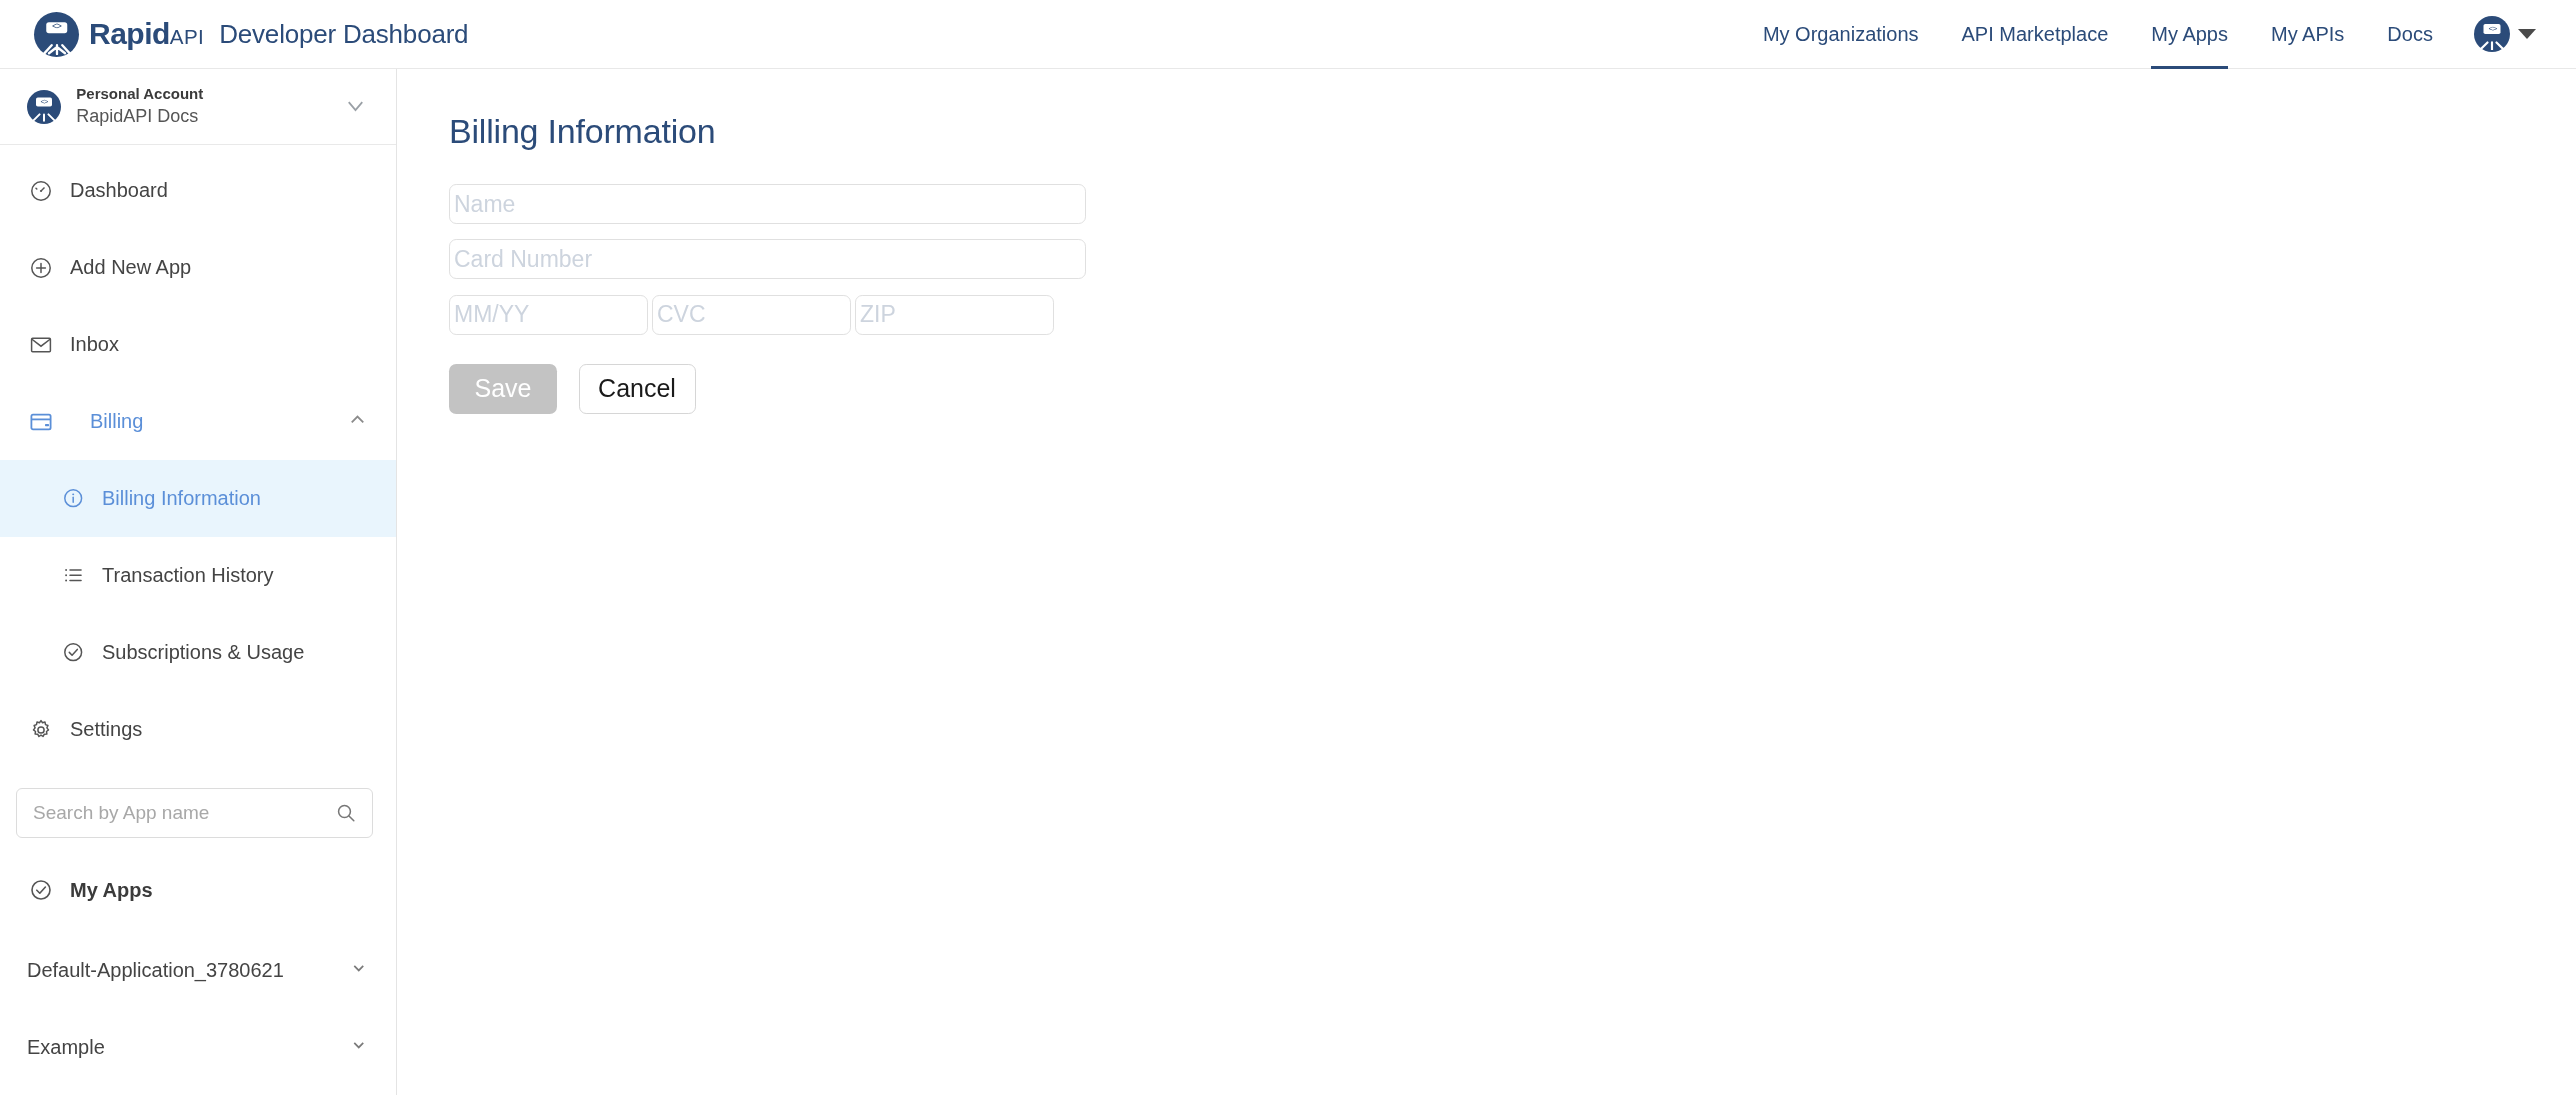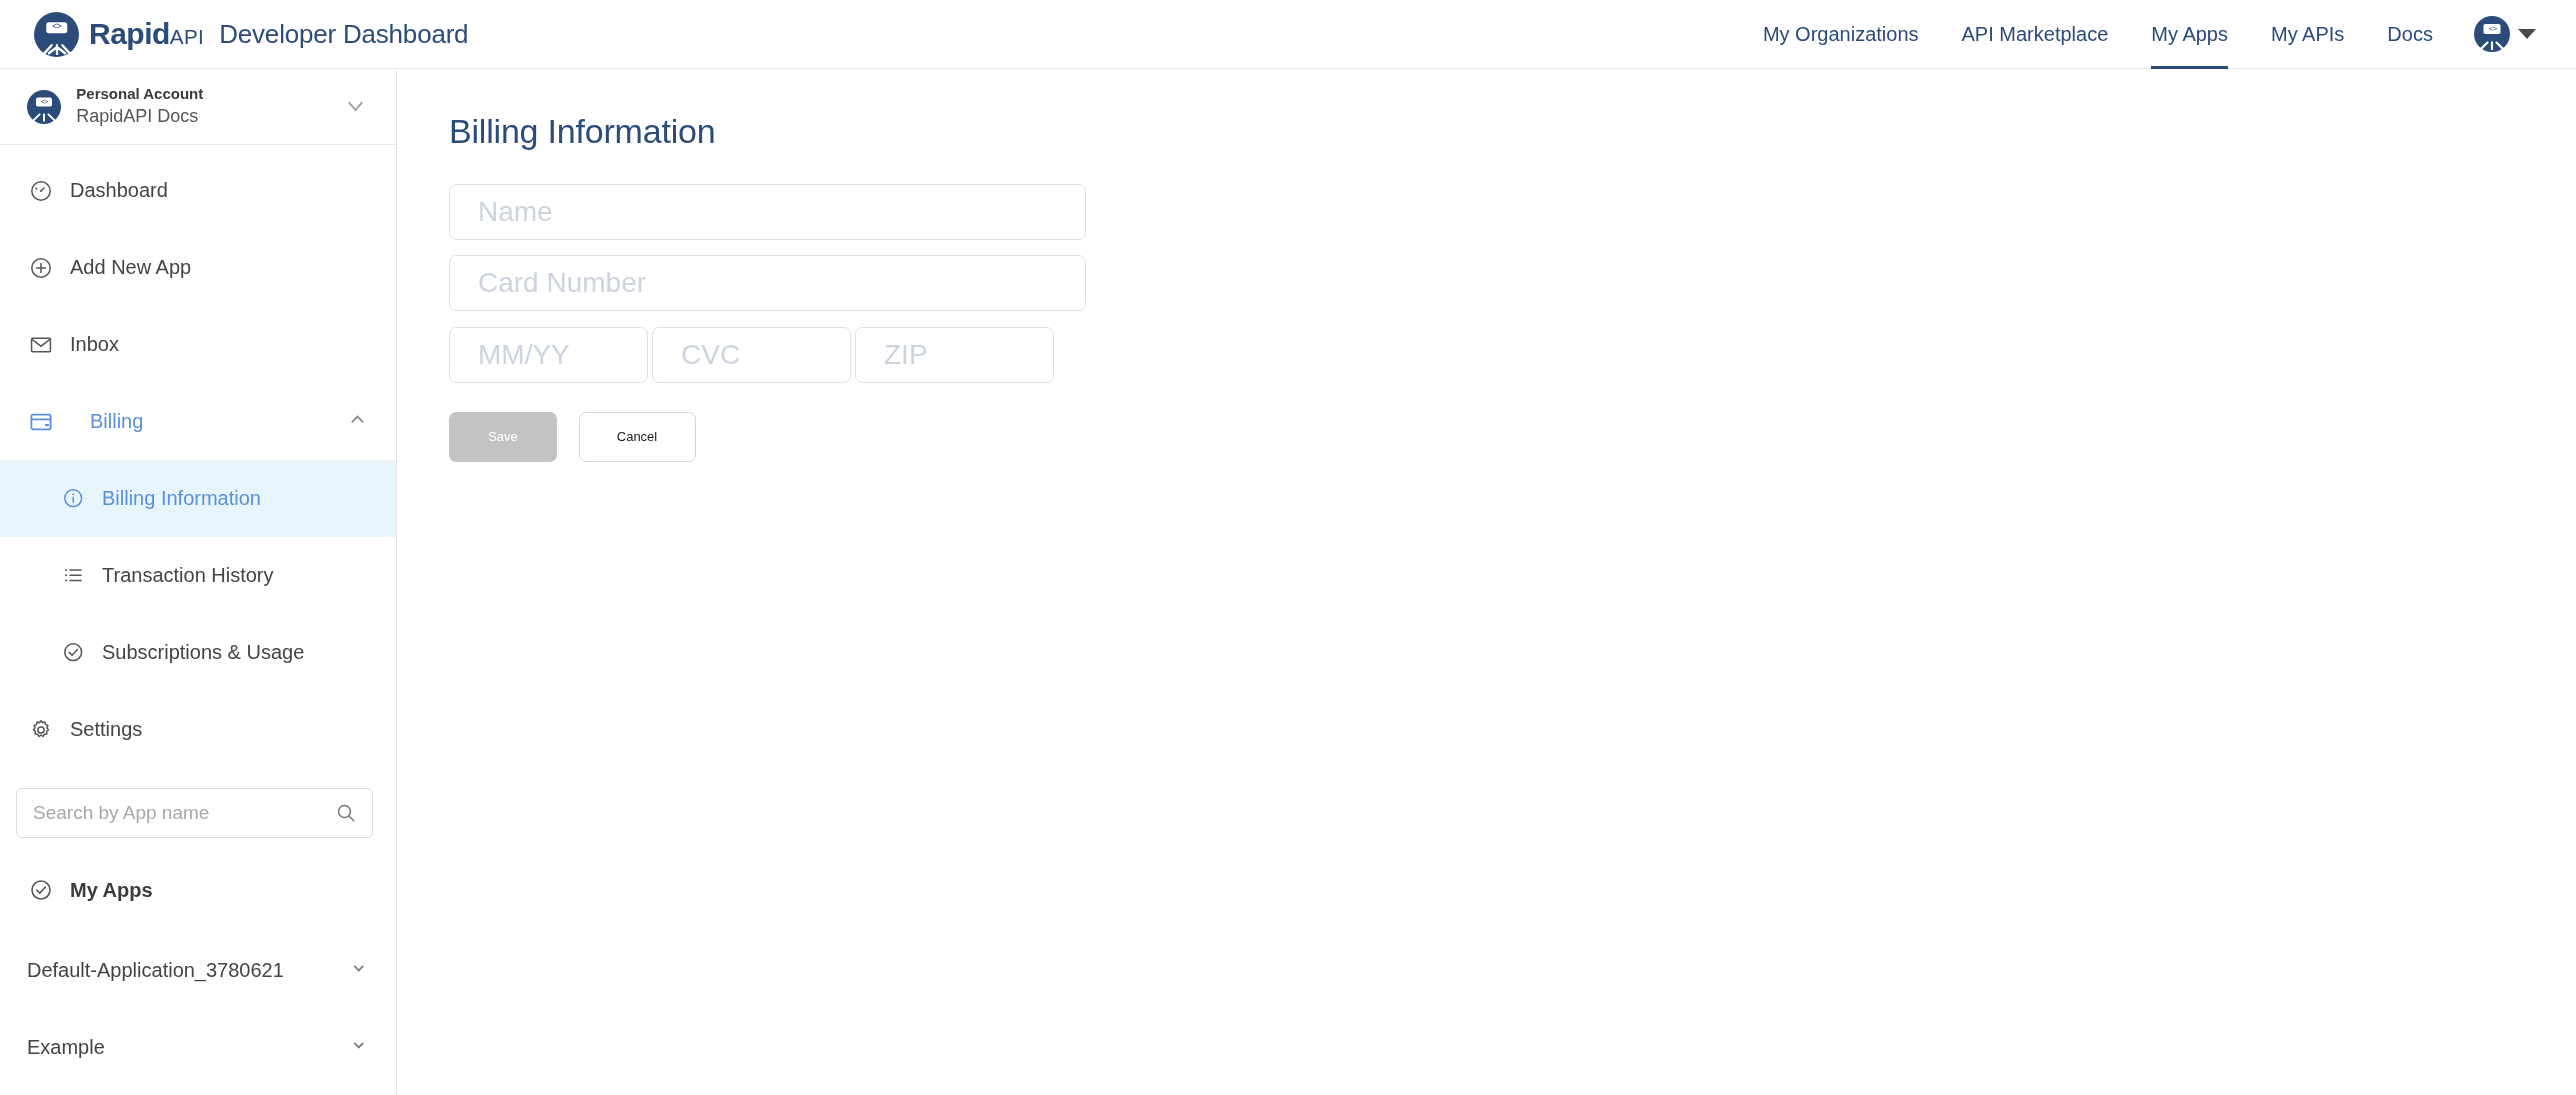--- a/index.html
+++ b/index.html
@@ -309,41 +309,41 @@
   }
   .page-title {
     font-size: 34px;
     color: #2b4b79;
     font-weight: normal;
     letter-spacing: -0.2px;
     margin-bottom: 33px;
   }
   .field {
     width: 637px;
-    height: 56px;
+    height: 40px;
     border: 1.8px solid #e0e0e0;
     border-radius: 7.2px;
-    padding: 0 28px;
-    font-size: 28px;
+    padding: 0 4px;
+    font-size: 23px;
     color: #333;
     outline: none;
     font-family: "Liberation Sans", sans-serif;
     background: #fff;
     display: block;
   }
   .field::placeholder { color: #cdd4de; }
   .field.name { margin-bottom: 15.3px; }
   .field.card { margin-bottom: 15.3px; }
   .row3 { display: flex; gap: 4px; width: 637px; }
   .field.small { width: 199px; }
   .btn-row { display: flex; gap: 21.5px; margin-top: 29px; }
   .btn {
     height: 50px;
     border-radius: 7.2px;
-    font-size: 13px;
+    font-size: 25px;
     font-family: "Liberation Sans", sans-serif;
     cursor: pointer;
     display: flex;
     align-items: center;
     justify-content: center;
     text-align: right;
   }
   .btn-save {
     width: 108px;
     background: #c3c3c3;

